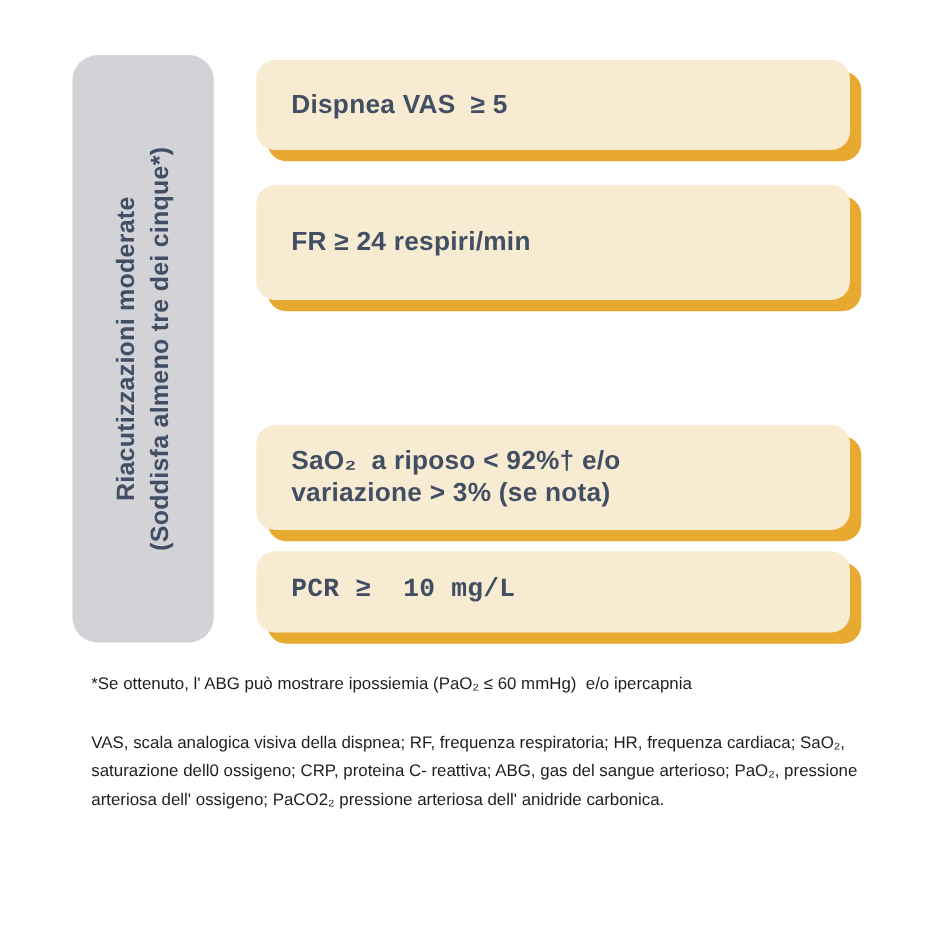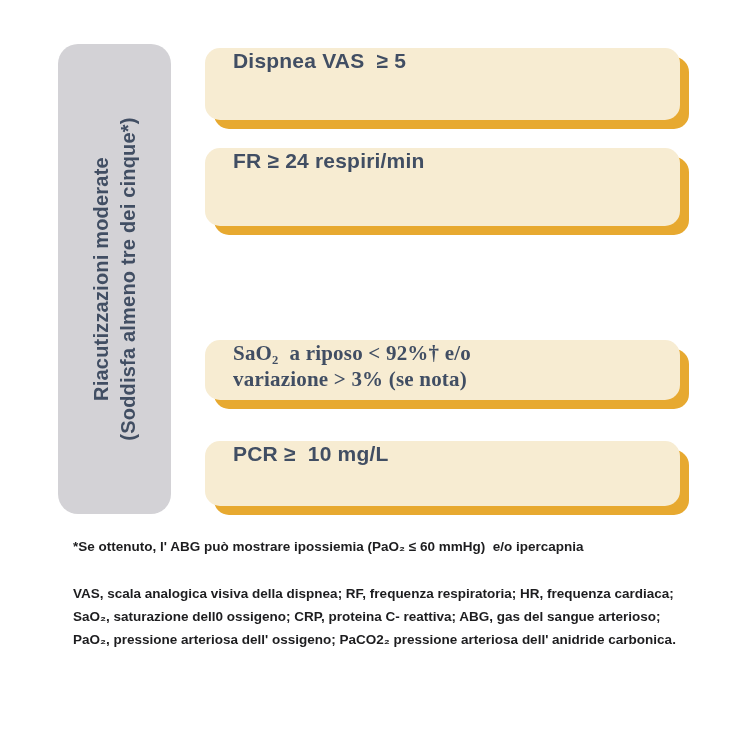--- a/index.html
+++ b/index.html
@@ -23,37 +23,37 @@
     white-space:nowrap;text-align:center;
     color:#414e63;font-weight:bold;font-size:20px;line-height:1.35;
     letter-spacing:0.2px;
   }
 
   
   .box{
     position:absolute;left:205px;width:475px;box-sizing:border-box;
     background:#f7ecd2;border-radius:15px;
     box-shadow:9px 9px 0 0 #e7a930;
-    display:flex;align-items:flex-start;
+    display:flex;align-items:center;
     padding-left:28px;padding-right:16px;
   }
   .box span{
     color:#414e63;font-weight:bold;font-size:21px;line-height:1.25;
     letter-spacing:0.2px;white-space:pre-wrap;
   }
   .box-1{top:48px;height:72px;}
-  .box-2{top:148px;height:78px;}
+  .box-2{top:148px;height:92px;}
   .box-3{top:245px;height:72px;}
-  .box-4{top:340px;height:60px;font-family:Liberation Serif, serif;}
-  .box-5{top:441px;height:65px;}
+  .box-4{top:340px;height:84px;}
+  .box-5{top:441px;height:65px;font-family:Liberation Mono, monospace;}
 
   
   .footnotes{
     position:absolute;left:73px;top:536px;width:625px;
-    color:#1d1d1f;font-weight:bold;font-size:13.5px;line-height:1.7;
+    color:#1d1d1f;font-weight:normal;font-size:13.5px;line-height:1.7;
   }
   .footnote-line{white-space:pre-wrap;}
   .abbreviations{margin-top:24px;white-space:pre-wrap;}
 </style>
 </head>
 <body>
 
 <div class="canvas">
 
   <div class="sidebar">

